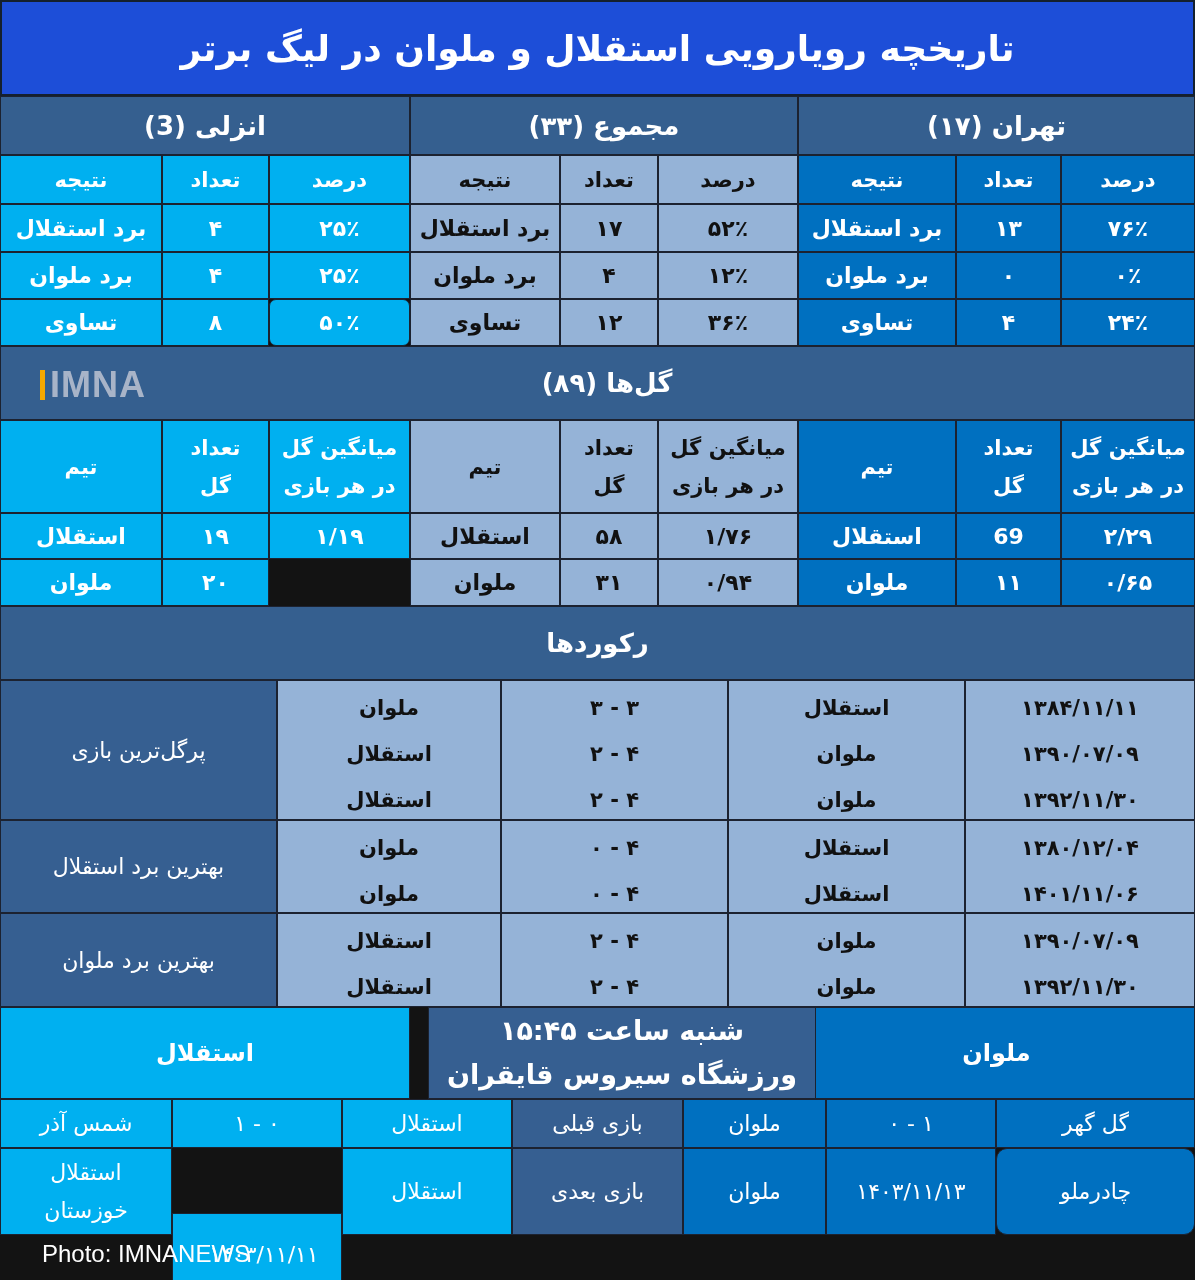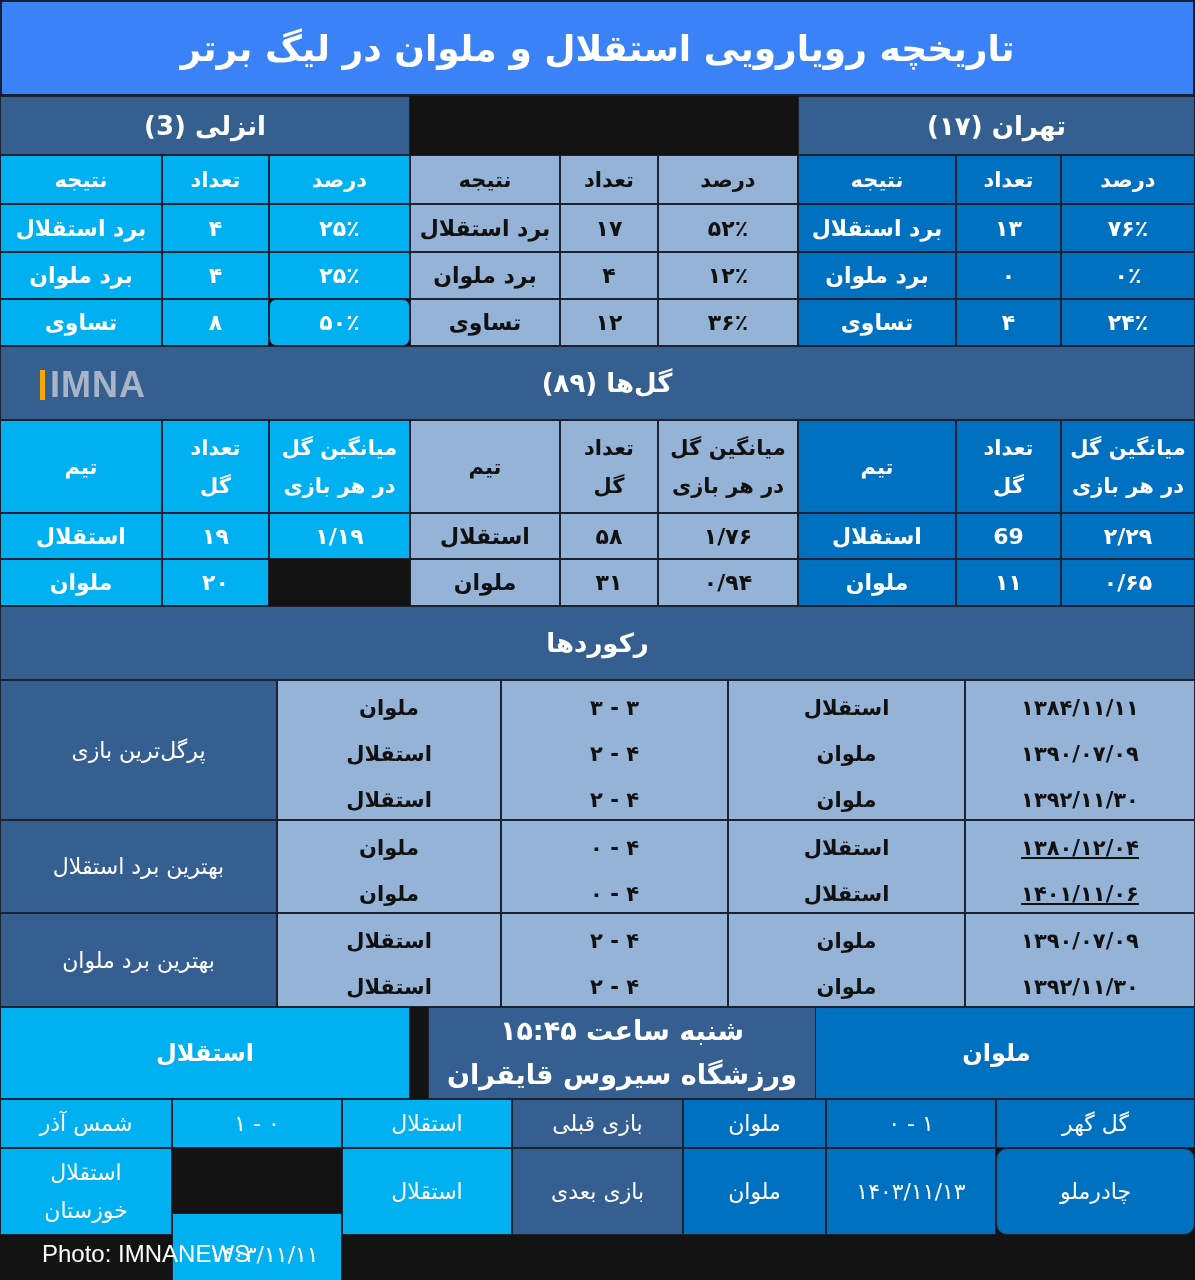--- a/index.html
+++ b/index.html
@@ -1,19 +1,19 @@
 <!DOCTYPE html>
 <html><head>
 <meta charset="utf-8">
 <style>
   * { box-sizing: border-box; margin: 0; padding: 0; }
   body { width: 1195px; height: 1280px; background: #131313; font-family: "DejaVu Sans", sans-serif; overflow: hidden; }
   .wrap { position: absolute; left: 0; top: 0; width: 1195px; height: 1280px; background: #131313; }
   .abs { position: absolute; display: flex; align-items: center; justify-content: center; text-align: center; border: 1.5px solid #1c2230; direction: rtl; }
-  .title { left: 0; top: 0; width: 1195px; height: 96px; background: #3b82f6; color: #fff; font-size: 36px; font-weight: bold; border: 2px solid #14202e; }
+  .title { left: 0; top: 0; width: 1195px; height: 96px; background: #1d4ed8; color: #fff; font-size: 36px; font-weight: bold; border: 2px solid #14202e; }
   .sec { background: #355f8f; color: #fff; font-size: 26px; font-weight: bold; }
   .c-anz { background: #00b0f0; color: #fff; }
   .c-tot { background: #95b3d7; color: #111; }
   .c-teh { background: #0070c0; color: #fff; }
   .c-dark { background: #365f91; color: #fff; }
   .cell { font-size: 22px; font-weight: bold; }
   .hdr { font-size: 21px; font-weight: bold; }
   .two { flex-direction: column; line-height: 38px; }
   .rec-lines { flex-direction: column; justify-content: space-around; padding: 4px 0; }
   .rec-lines span { display: block; font-size: 21px; font-weight: bold; line-height: 46px; }
@@ -22,20 +22,21 @@
   .footer { position: absolute; left: 42px; top: 1240px; font-family: "Liberation Sans", sans-serif; color: #fff; font-size: 24px; direction: ltr; }
 </style>
 </head>
 <body>
 
 <div class="wrap">
 
   <div class="abs title">تاریخچه رویارویی استقلال و ملوان در لیگ برتر</div>
 
   <div class="abs sec" style="left:798px;top:96px;width:397px;height:59px;">تهران (۱۷)</div>
+  <div class="abs sec" style="left:410px;top:96px;width:388px;height:59px;">مجموع (۳۳)</div>
   <div class="abs sec" style="left:0;top:96px;width:410px;height:59px;">انزلی (3)</div>
 
   <div class="abs c-teh hdr" style="left:1061px;top:155px;width:134px;height:49px;">درصد</div>
   <div class="abs c-teh hdr" style="left:956px;top:155px;width:105px;height:49px;">تعداد</div>
   <div class="abs c-teh hdr" style="left:798px;top:155px;width:158px;height:49px;">نتیجه</div>
 
   <div class="abs c-teh cell" style="left:1061px;top:204px;width:134px;height:48px;">۷۶٪</div>
   <div class="abs c-teh cell" style="left:956px;top:204px;width:105px;height:48px;">۱۳</div>
   <div class="abs c-teh cell" style="left:798px;top:204px;width:158px;height:48px;">برد استقلال</div>
   <div class="abs c-teh cell" style="left:1061px;top:252px;width:134px;height:47px;">۰٪</div>
@@ -144,21 +145,21 @@
       <span>۴ - ۲</span>
       <span>۴ - ۲</span>
     </div>
   <div class="abs c-tot rec-lines" style="left:277px;top:680px;width:224px;height:140px;">
       <span>ملوان</span>
       <span>استقلال</span>
       <span>استقلال</span>
     </div>
   <div class="abs c-dark cell" style="left:0;top:680px;width:277px;height:140px;font-weight:normal;">پرگل‌ترین بازی</div>
 
-  <div class="abs c-tot rec-lines" style="left:965px;top:820px;width:230px;height:93px;text-decoration:underline;">
+  <div class="abs c-tot rec-lines" style="left:965px;top:820px;width:230px;height:93px;">
       <span>۱۳۸۰/۱۲/۰۴</span>
       <span>۱۴۰۱/۱۱/۰۶</span>
     </div>
   <div class="abs c-tot rec-lines" style="left:728px;top:820px;width:237px;height:93px;">
       <span>استقلال</span>
       <span>استقلال</span>
     </div>
   <div class="abs c-tot rec-lines" style="left:501px;top:820px;width:227px;height:93px;">
       <span>۴ - ۰</span>
       <span>۴ - ۰</span>

